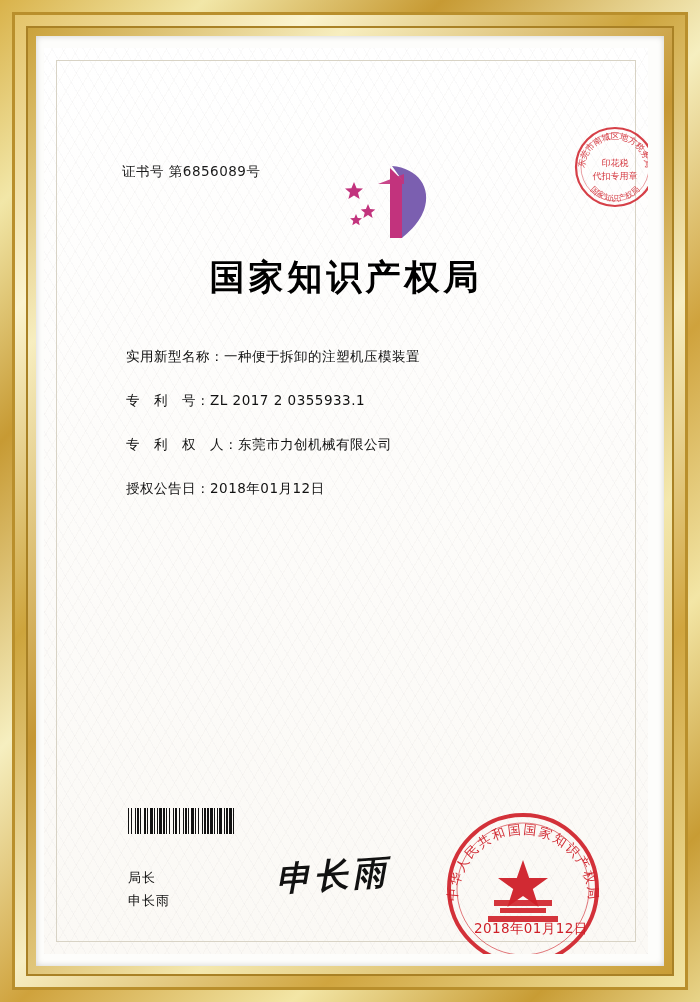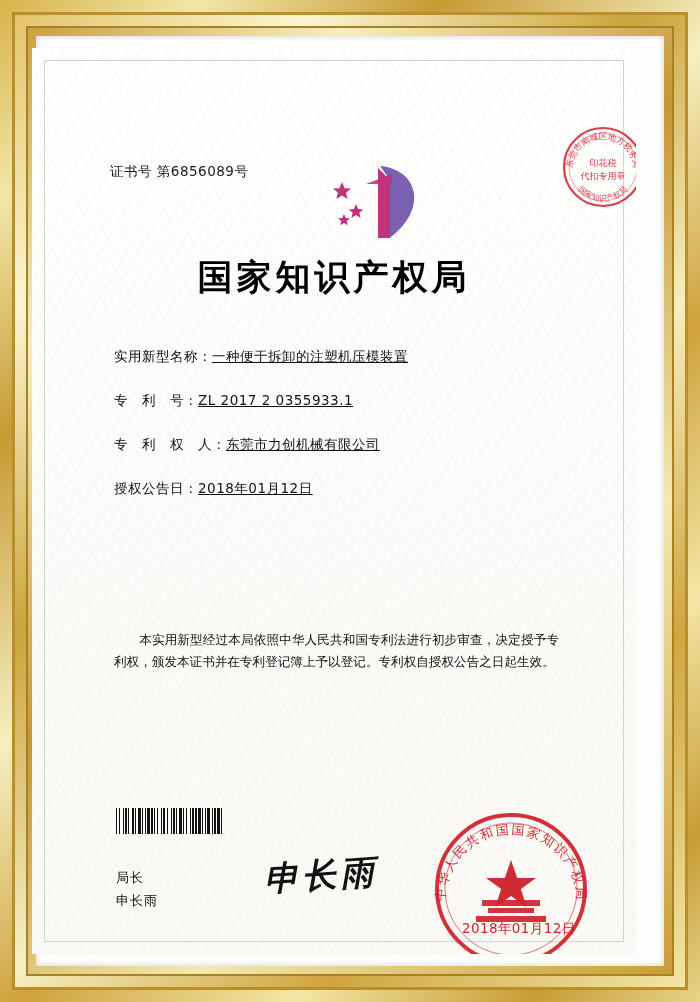--- a/index.html
+++ b/index.html
@@ -42,21 +42,21 @@
     position: absolute;
     left: 36px; top: 36px;
     width: 628px; height: 930px;
     background: #fdfdfb;
     box-shadow: inset 0 0 6px rgba(0,0,0,0.18);
   }
 
   
   .paper {
     position: absolute;
-    left: 32px; top: 48px;
+    left: 44px; top: 48px;
     width: 604px; height: 906px;
     background:
        linear-gradient(180deg,#ffffff 0%,#fdfcfa 45%,#fbf9f5 100%);
     box-sizing: border-box;
     overflow: hidden;
   }
   .paper-border {
     position: absolute;
     left: 12px; top: 12px;
     right: 12px; bottom: 12px;
@@ -122,21 +122,20 @@
     margin-bottom: 26px;
     white-space: nowrap;
   }
   .field-label {
     display: inline-block;
     letter-spacing: 0.5px;
   }
   .field-value {
     display: inline;
     letter-spacing: 0.5px;
-    text-decoration: underline;
   }
 
   
   .body-text {
     position: absolute;
     left: 82px;
     top: 581px;
     width: 445px;
     font-size: 12.6px;
     line-height: 22px;
@@ -261,21 +260,20 @@
       </div>
       <div class="field-row">
         <span class="field-label">专　利　权　人：</span><span class="field-value">东莞市力创机械有限公司</span>
       </div>
       <div class="field-row">
         <span class="field-label">授权公告日：</span><span class="field-value">2018年01月12日</span>
       </div>
     </div>
 
     <div class="body-text">
-      <p>本实用新型经过本局依照中华人民共和国专利法进行初步审查，决定授予专利权，颁发本证书并在专利登记簿上予以登记。专利权自授权公告之日起生效。</p>
     </div>
 
     <div class="barcode"><i style="width:1px"></i><i style="width:2px;background:transparent"></i><i style="width:1px"></i><i style="width:3px;background:transparent"></i><i style="width:1px"></i><i style="width:1px;background:transparent"></i><i style="width:2px"></i><i style="width:1px;background:transparent"></i><i style="width:1px"></i><i style="width:3px;background:transparent"></i><i style="width:2px"></i><i style="width:1px;background:transparent"></i><i style="width:1px"></i><i style="width:2px;background:transparent"></i><i style="width:3px"></i><i style="width:1px;background:transparent"></i><i style="width:1px"></i><i style="width:2px;background:transparent"></i><i style="width:1px"></i><i style="width:1px;background:transparent"></i><i style="width:3px"></i><i style="width:1px;background:transparent"></i><i style="width:2px"></i><i style="width:1px;background:transparent"></i><i style="width:1px"></i><i style="width:2px;background:transparent"></i><i style="width:1px"></i><i style="width:3px;background:transparent"></i><i style="width:1px"></i><i style="width:1px;background:transparent"></i><i style="width:2px"></i><i style="width:2px;background:transparent"></i><i style="width:1px"></i><i style="width:3px;background:transparent"></i><i style="width:1px"></i><i style="width:1px;background:transparent"></i><i style="width:2px"></i><i style="width:1px;background:transparent"></i><i style="width:1px"></i><i style="width:2px;background:transparent"></i><i style="width:3px"></i><i style="width:1px;background:transparent"></i><i style="width:1px"></i><i style="width:2px;background:transparent"></i><i style="width:1px"></i><i style="width:3px;background:transparent"></i><i style="width:1px"></i><i style="width:1px;background:transparent"></i><i style="width:2px"></i><i style="width:1px;background:transparent"></i><i style="width:2px"></i><i style="width:1px;background:transparent"></i><i style="width:3px"></i><i style="width:1px;background:transparent"></i><i style="width:1px"></i><i style="width:2px;background:transparent"></i><i style="width:1px"></i><i style="width:1px;background:transparent"></i><i style="width:3px"></i><i style="width:2px;background:transparent"></i><i style="width:1px"></i><i style="width:1px;background:transparent"></i><i style="width:2px"></i><i style="width:1px;background:transparent"></i><i style="width:3px"></i><i style="width:1px;background:transparent"></i><i style="width:1px"></i><i style="width:2px;background:transparent"></i></div>
 
     <div class="sig-block">
       <div>局长</div>
       <div>申长雨</div>
     </div>
     <div class="handwriting">申长雨</div>
 

